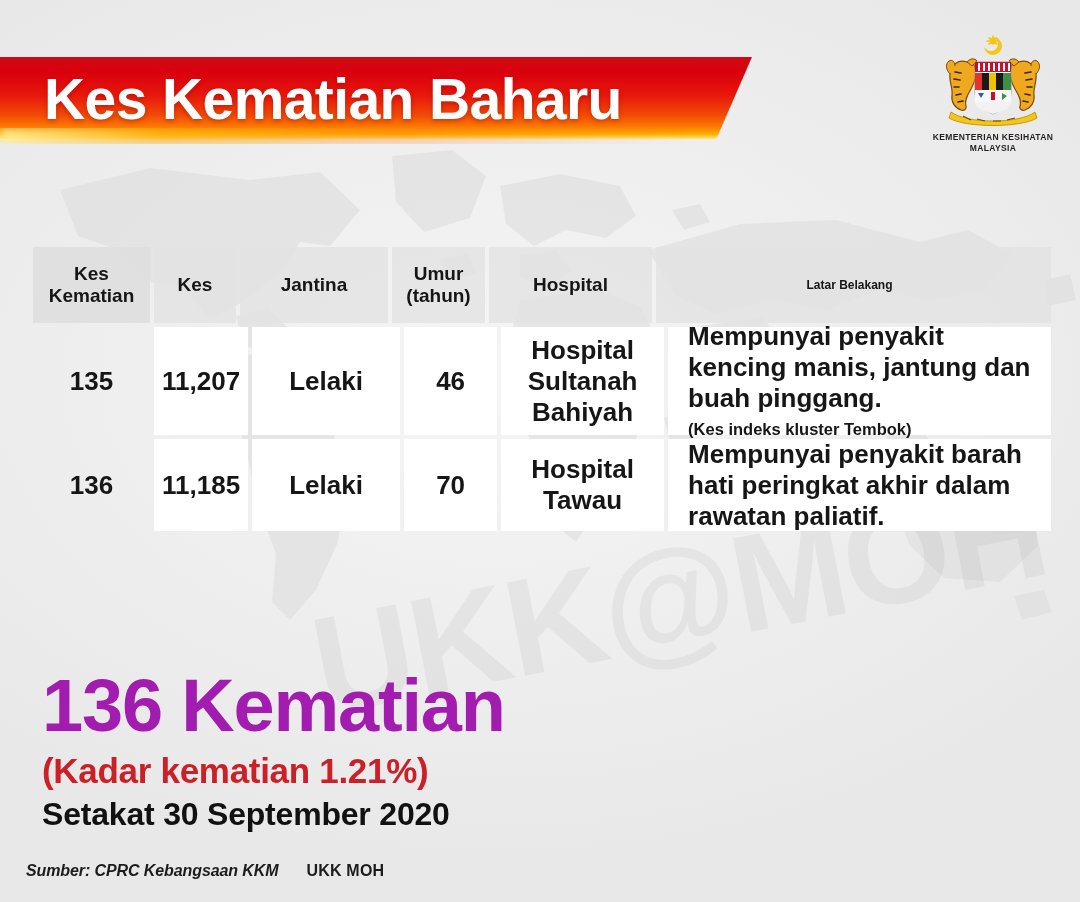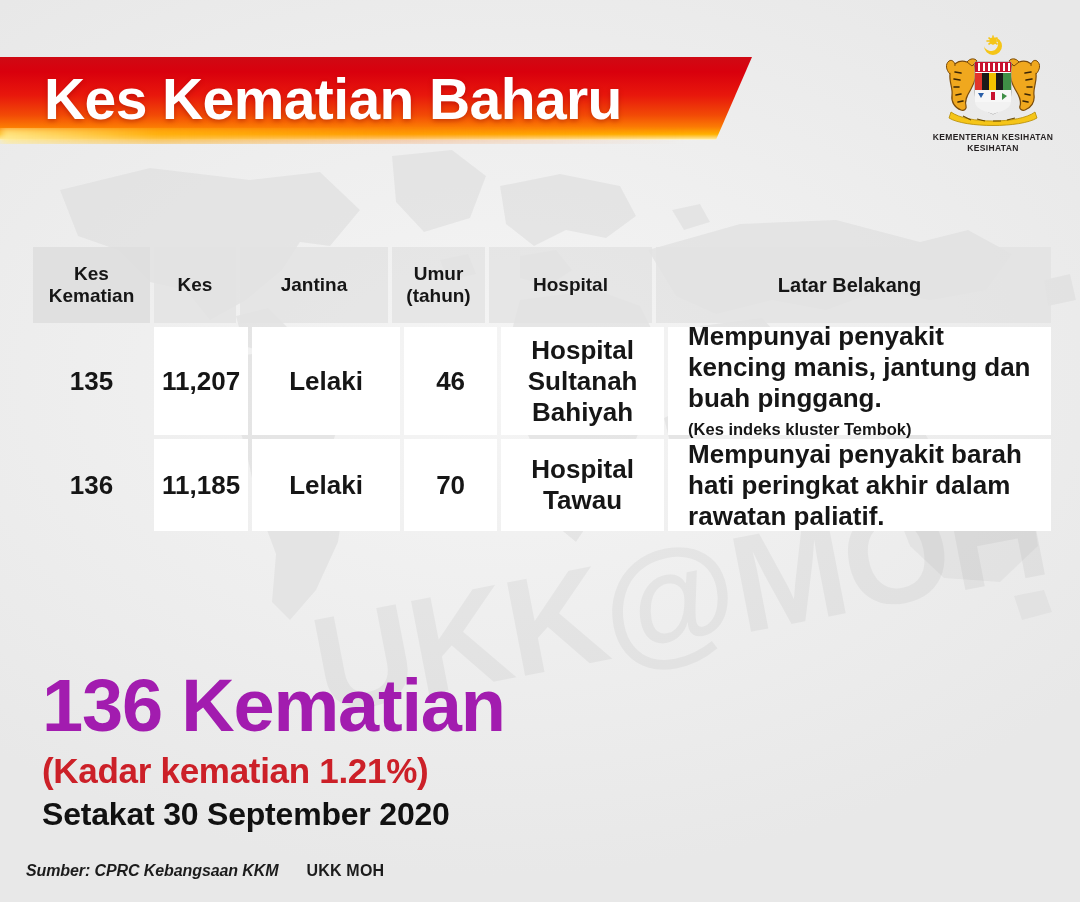--- a/index.html
+++ b/index.html
@@ -318,21 +318,21 @@
           <path d="M38 70 L74 70 C74 76 66 79 56 82 C46 79 38 76 38 70 Z" fill="#f2f2f2"></path>
         </g>
 
         <g>
           <path d="M14 80 C30 92 82 92 98 80 L100 86 C84 96 28 96 12 86 Z" fill="#f5c518" stroke="#b58a00" stroke-width="0.8"></path>
           <path d="M26 84 L34 88 M40 87 L48 89 M56 89 L64 89 M70 88 L78 86" stroke="#6b4a00" stroke-width="1.1" fill="none"></path>
         </g>
       </svg>
       <div id="emblem-caption">
         <div>KEMENTERIAN KESIHATAN</div>
-        <div>KESIHATAN</div>
+        <div>MALAYSIA</div>
       </div>
     </div>
   </div>
 
   <div id="table">
 
     <div class="trow" id="thead">
       <div class="cell c-kes-kematian">
         <div>
           <div>Kes</div>
@@ -341,21 +341,21 @@
       </div>
       <div class="cell c-kes">Kes</div>
       <div class="cell c-jantina">Jantina</div>
       <div class="cell c-umur">
         <div>
           <div>Umur</div>
           <div>(tahun)</div>
         </div>
       </div>
       <div class="cell c-hospital" style="font-size:19px;">Hospital</div>
-      <div class="cell c-latar" style="justify-content:center;padding-left:0;font-size:20px;">Latar Belakang</div>
+      <div class="cell c-latar" style="justify-content:center;padding-left:0;font-size:12px;">Latar Belakang</div>
     </div>
 
     <div class="trow drow" id="row1">
       <div class="cell c-kes-kematian">135</div>
       <div class="cell c-kes">11,207</div>
       <div class="cell c-jantina">Lelaki</div>
       <div class="cell c-umur">46</div>
       <div class="cell c-hospital">Hospital Sultanah Bahiyah</div>
       <div class="cell c-latar">
         <div>

